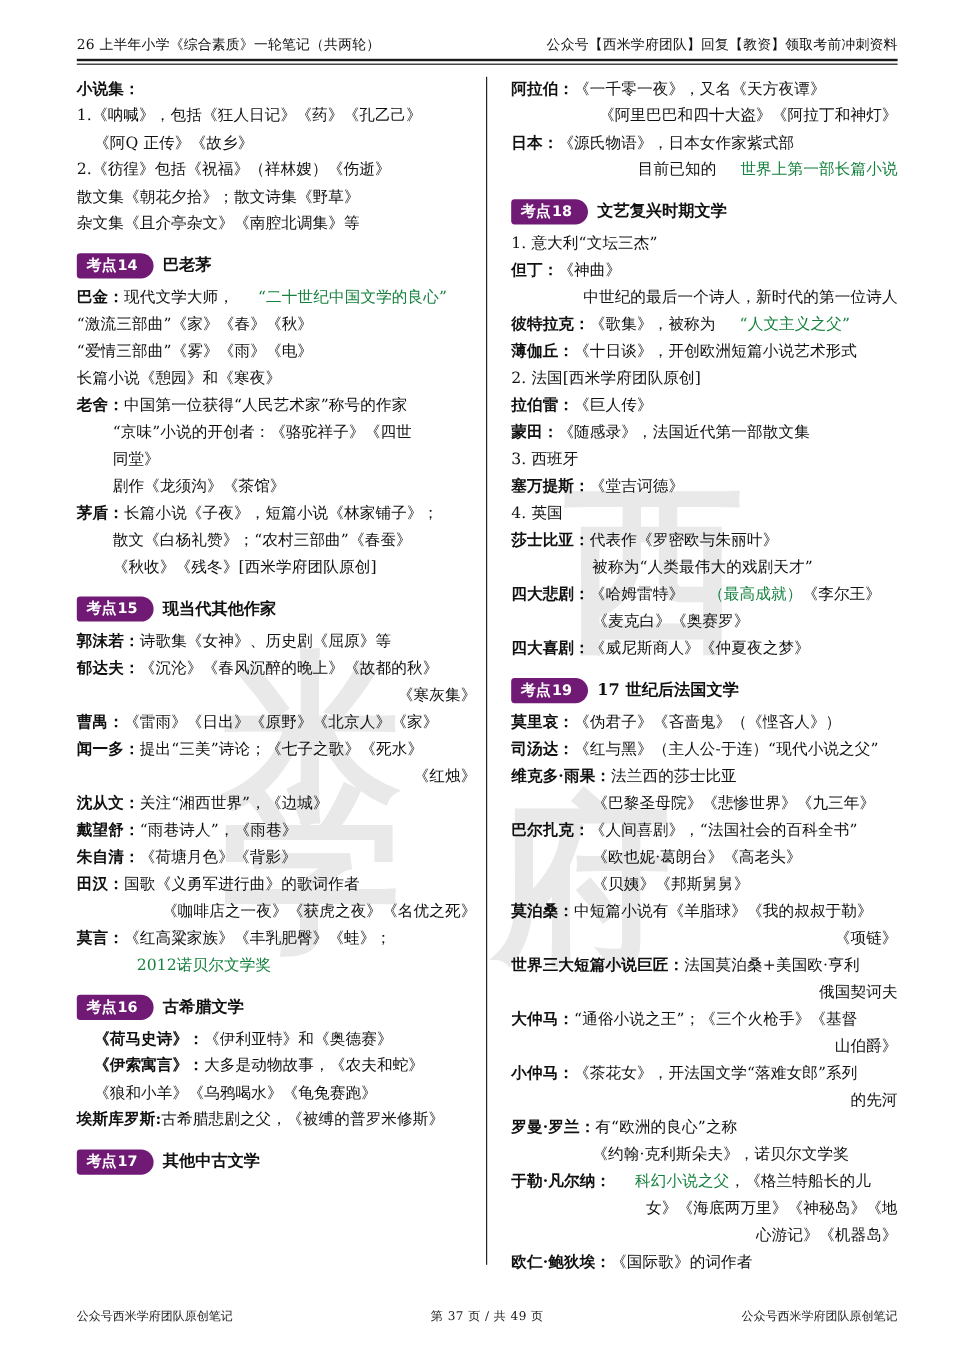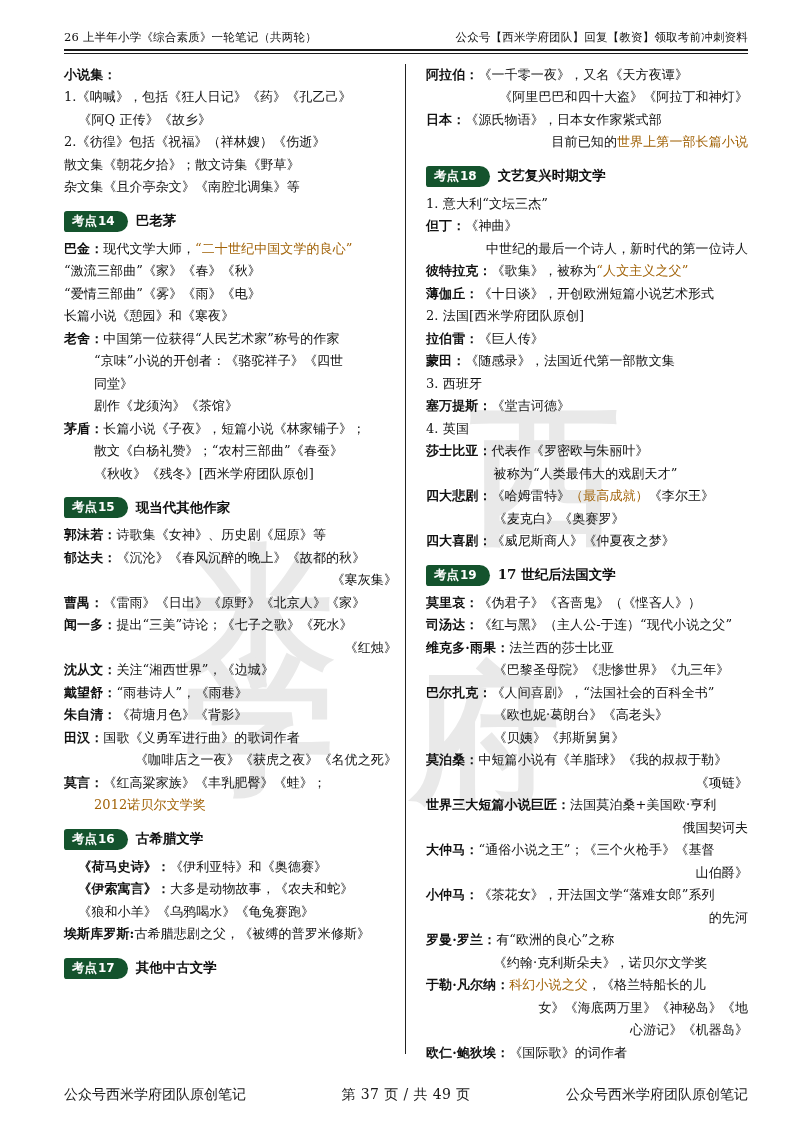--- a/index.html
+++ b/index.html
@@ -57,49 +57,49 @@
     line-height: 22.5px;
     white-space: pre-wrap;
     letter-spacing: .1px;
   }
   .b   { font-weight: 700; }
   .ind1 { padding-left: 1.1em; }
   .ind2 { padding-left: 2.3em; }
   .ind3 { padding-left: 3.6em; text-align: right; }
   .ind4 { padding-left: 5.2em; }
   .ind7 { padding-left: 8.6em; text-align: right; }
-  .blue { color:#a16207; }
+  .blue { color:#15803d;margin-left:20px; }
   .hang { padding-left: 1.55em; text-indent: -1.55em; }
 
   
   .badge-row {
     display:flex; align-items:center; gap:8px;
     margin: 12px 0 6px 0;
   }
   .badge {
     display:inline-flex; align-items:baseline;
-    background:#14532d;
+    background:#701a75;
     color:#fff;
     border-radius: 3px 11px 11px 3px;
     padding: 2px 13px 3px 8px;
     font-size: 12.5px;
     font-weight:700;
     line-height:1.25;
     font-family:"DejaVu Sans","Liberation Sans",sans-serif;
     white-space:nowrap;
   }
   .badge .num { font-size: 12px; margin-left:1px; }
   .badge-title { font-weight:700; font-size:13.5px; }
 
   
   .footer {
     position:absolute; z-index:2;
     left:64px; right:52px; bottom:28px;
     display:flex; justify-content:space-between; align-items:center;
-    font-size: 14px;
+    font-size: 10px;
     color:#1a1a1a;
   }
   .footer .center { letter-spacing:.4px; }
 </style>
 </head>
 <body>
 
 <div class="page">
 
   <div class="watermark">

